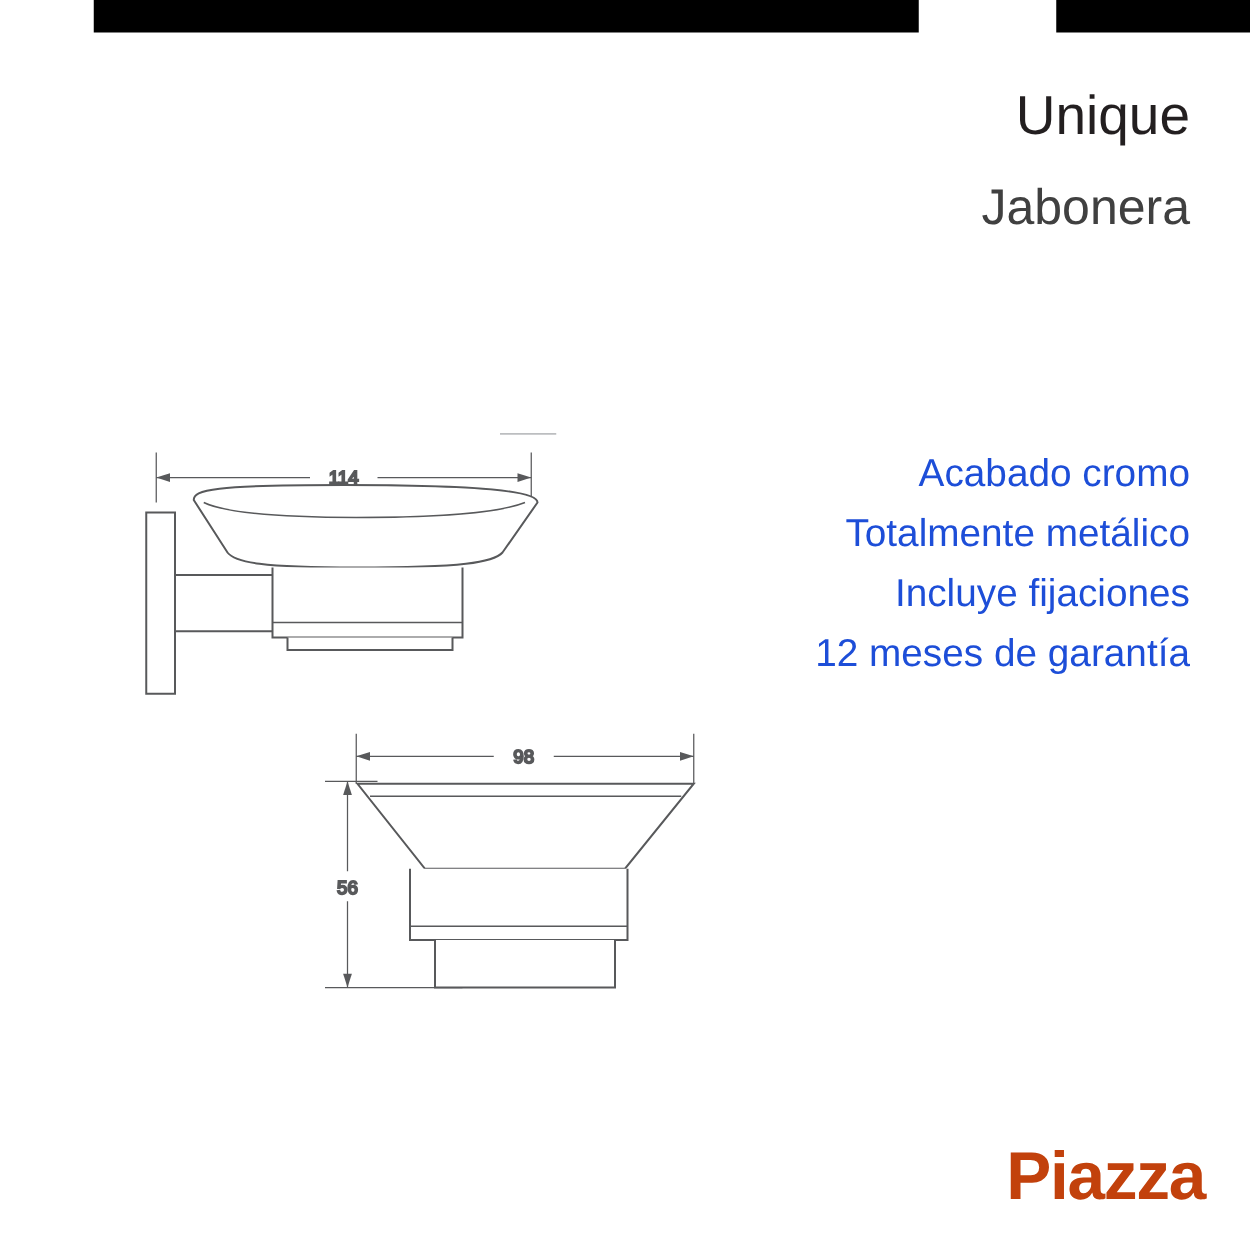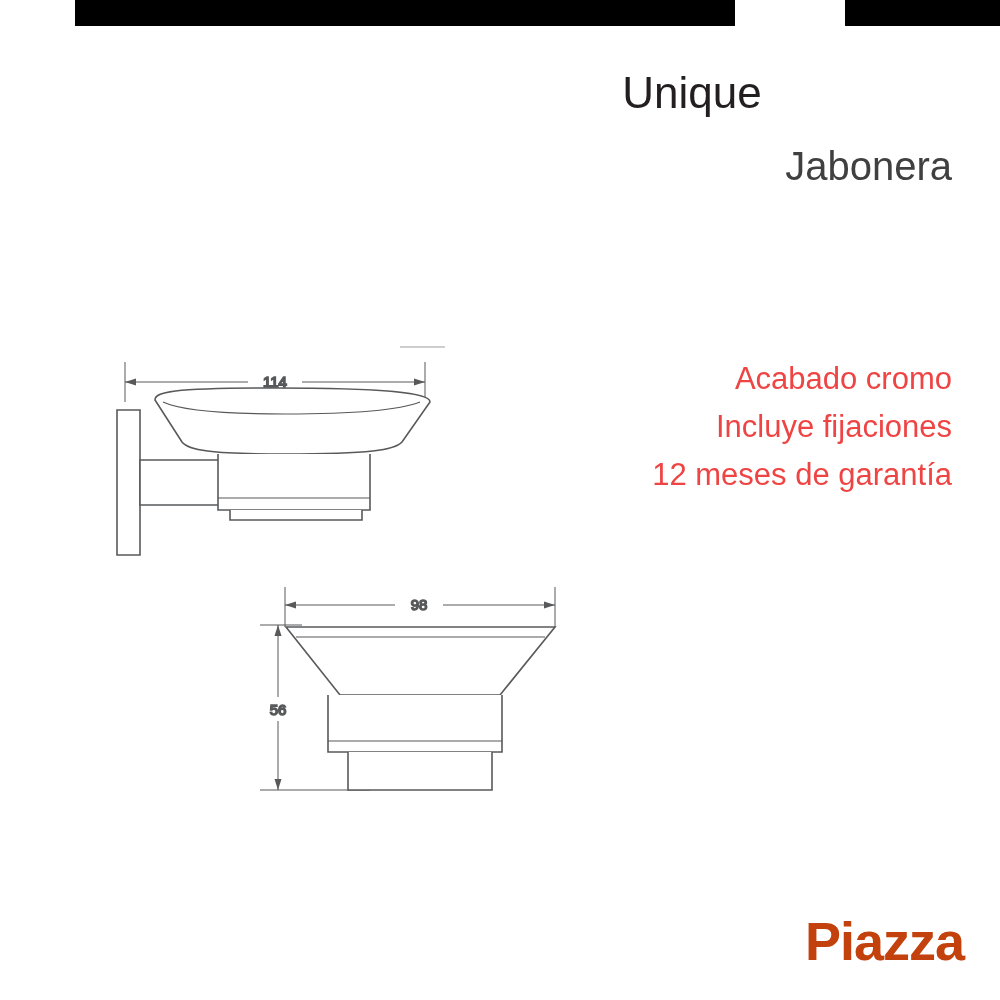--- a/index.html
+++ b/index.html
@@ -43,21 +43,20 @@
     top: 70px;
     width: 520px;
     text-align: right;
   }
   .product-name {
     font-size: 44px;
     font-weight: 300;
     line-height: 1.05;
     color: #231f20;
     letter-spacing: 0px;
-    text-align: center;
   }
   .product-code {
     margin-top: 22px;
     font-size: 29px;
     font-weight: 300;
     line-height: 1.1;
     color: #231f20;
   }
   .product-type {
     margin-top: 28px;
@@ -71,21 +70,21 @@
     right: 48px;
     top: 355px;
     width: 560px;
     text-align: right;
   }
   .features li {
     list-style: none;
     font-size: 31px;
     font-weight: 300;
     line-height: 1.55;
-    color: #ef4444;
+    color: #1d4ed8;
     white-space: nowrap;
   }
   .features ul { margin: 0; padding: 0; }
   .feature-clipped {
     overflow: hidden;
   }
 
   
   .drawing {
     position: absolute;
@@ -119,20 +118,21 @@
 </div>
 
 <div class="info">
   <div class="product-name">Unique</div>
   <div class="product-type">Jabonera</div>
 </div>
 
 <div class="features">
   <ul>
     <li>Acabado cromo</li>
+    <li>Totalmente metálico</li>
     <li>Incluye fijaciones</li>
     <li class="feature-clipped">12 meses de garantía</li>
   </ul>
 </div>
 
 <div class="drawing" id="drawing-side">
   <svg width="420" height="260" viewBox="0 0 420 260" fill="none" stroke="#58595b" stroke-width="1.6">
 
     <line x1="330" y1="27" x2="375" y2="27" stroke="#bcbec0" stroke-width="1.4"></line>
 

